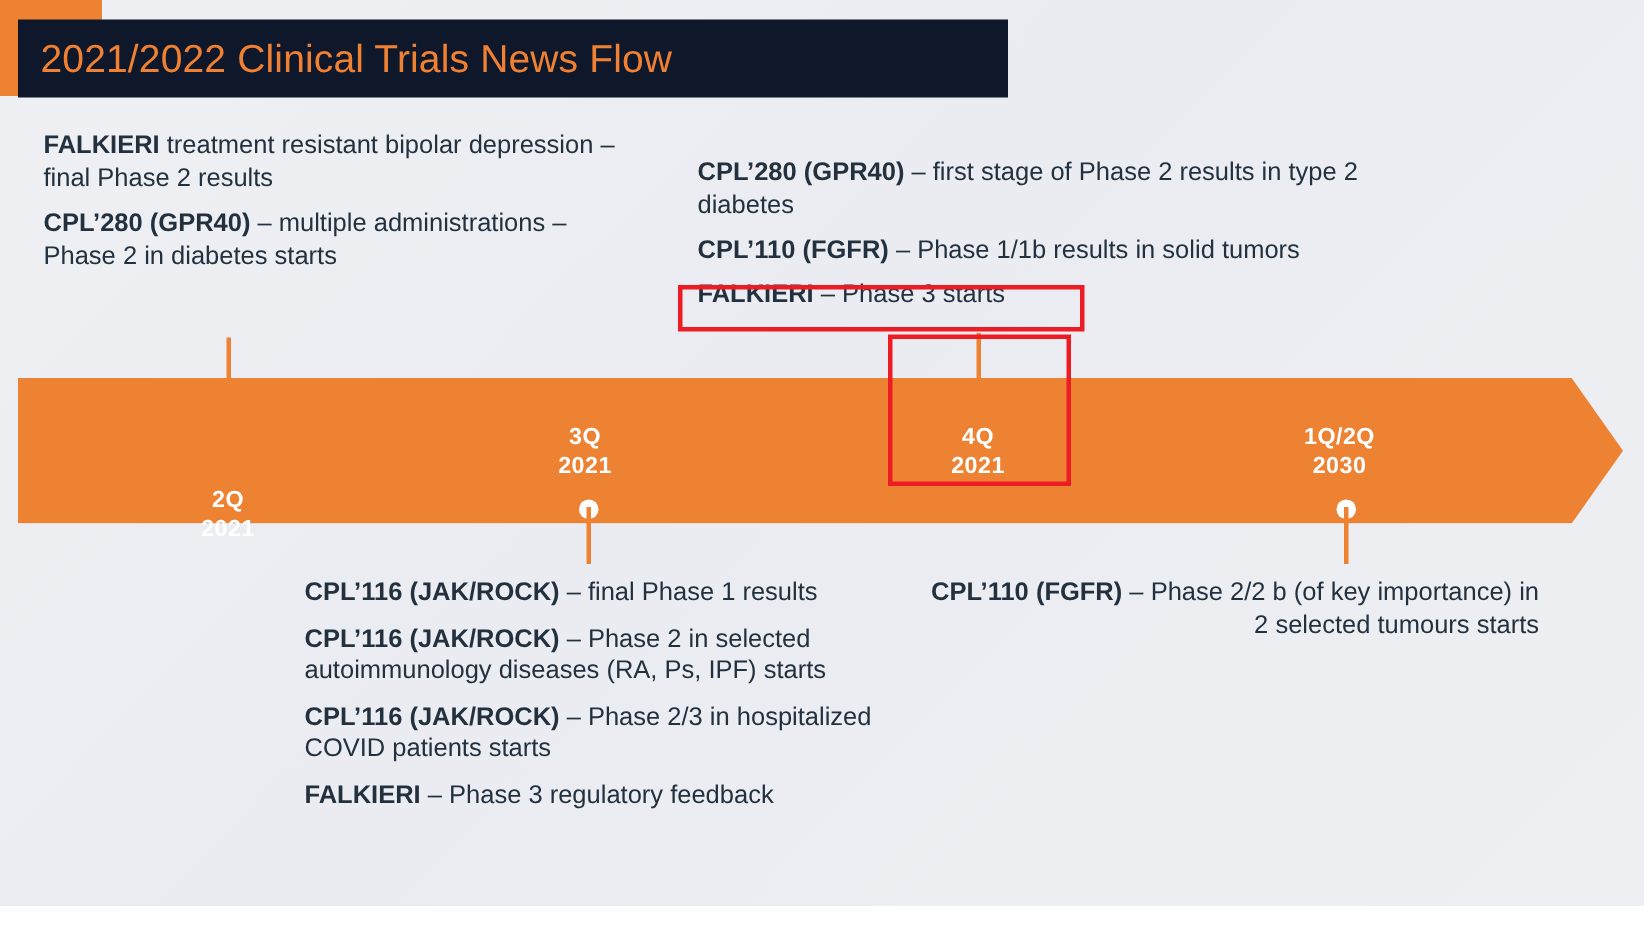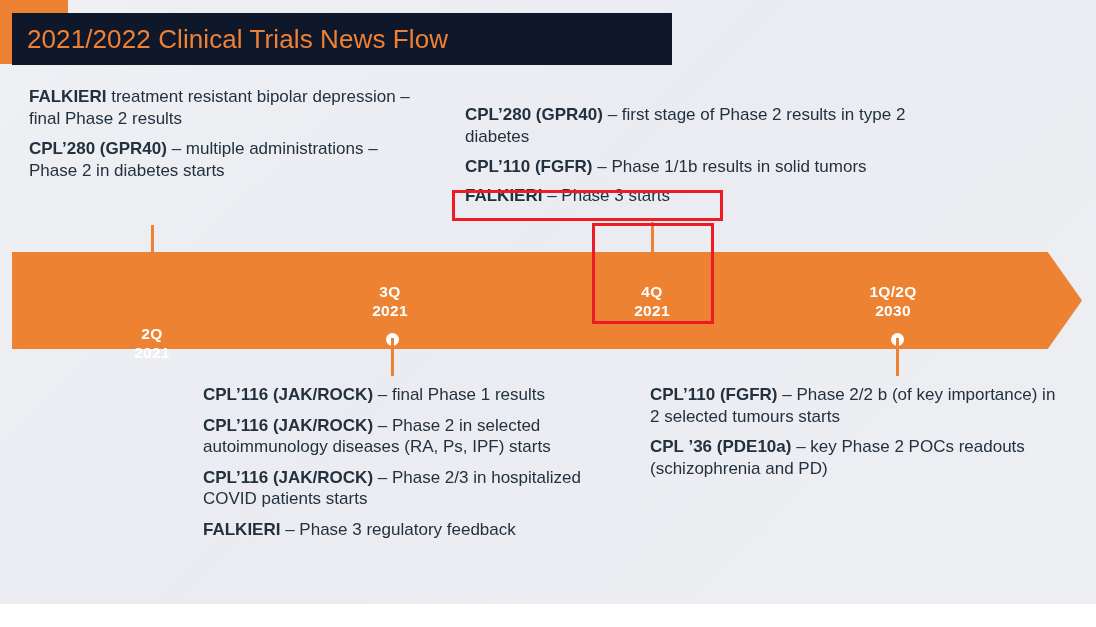--- a/index.html
+++ b/index.html
@@ -193,25 +193,22 @@
       <b>CPL’116 (JAK/ROCK)</b><span> – Phase 2 in selected autoimmunology diseases (RA, Ps, IPF) starts</span>
     </p>
     <p>
       <b>CPL’116 (JAK/ROCK)</b><span> – Phase 2/3 in hospitalized COVID patients starts</span>
     </p>
     <p>
       <b>FALKIERI</b><span> – Phase 3 regulatory feedback</span>
     </p>
   </div>
 
-  <div class="txt-block" style="left:650px; top:384px; width:412px;">
+  <div class="txt-block" style="left:614px; top:384px; width:412px;text-align:right;">
     <p>
       <b>CPL’110 (FGFR)</b><span> – Phase 2/2 b (of key importance) in 2 selected tumours starts</span>
-    </p>
-    <p>
-      <b>CPL ’36  (PDE10a)</b><span> – key Phase 2 POCs readouts (schizophrenia and PD)</span>
     </p>
   </div>
 
   <div class="red-box" style="left:452px; top:190px; width:271px; height:31px;"></div>
   <div class="red-box" style="left:592px; top:223px; width:122px; height:101px;"></div>
 
 </div>
 
 </body></html>

